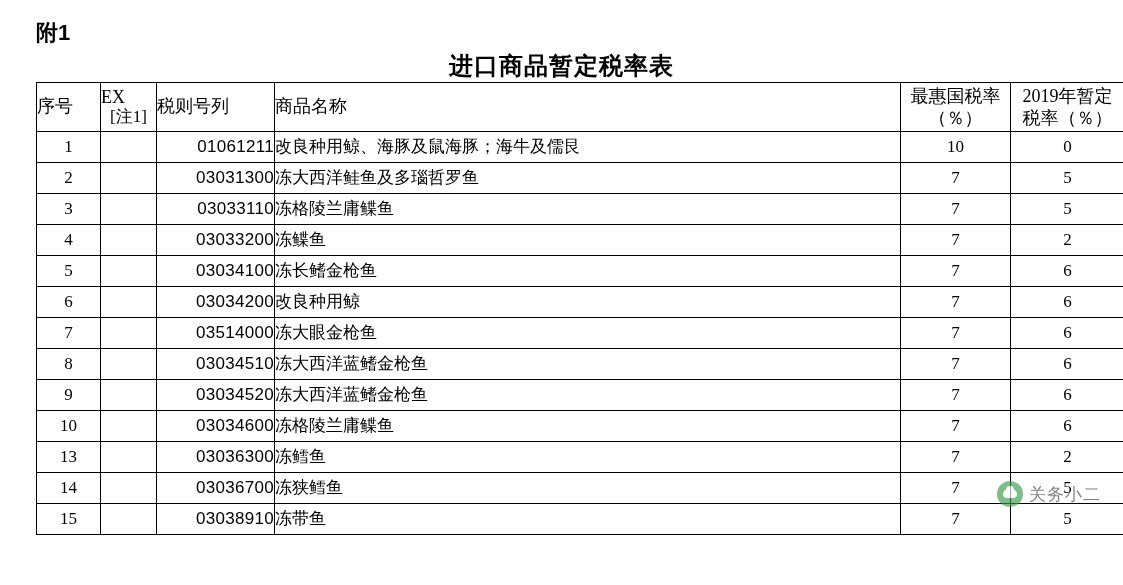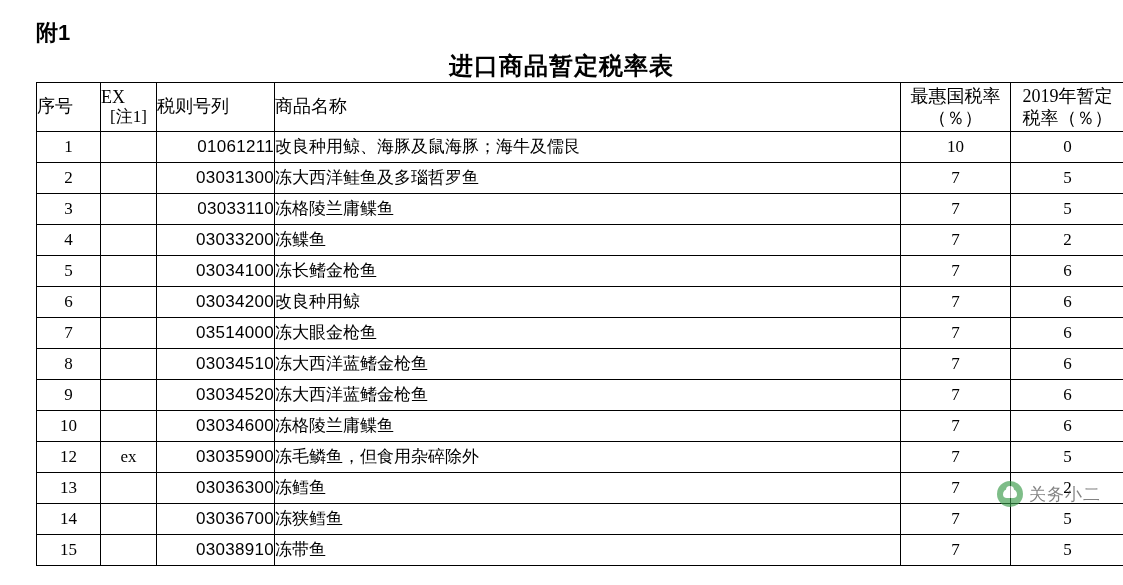--- a/index.html
+++ b/index.html
@@ -290,28 +290,20 @@
           </tr>
           <tr>
             <td class="td-center td-no">10</td>
             <td class="td-center td-ex"></td>
             <td class="td-code">03034600</td>
             <td class="td-name">冻格陵兰庸鲽鱼</td>
             <td class="td-center td-rate">7</td>
             <td class="td-center td-rate">6</td>
           </tr>
           <tr>
-            <td class="td-center td-no">12</td>
-            <td class="td-center td-ex">ex</td>
-            <td class="td-code">03035900</td>
-            <td class="td-name">冻毛鳞鱼，但食用杂碎除外</td>
-            <td class="td-center td-rate">7</td>
-            <td class="td-center td-rate">5</td>
-          </tr>
-          <tr>
             <td class="td-center td-no">13</td>
             <td class="td-center td-ex"></td>
             <td class="td-code">03036300</td>
             <td class="td-name">冻鳕鱼</td>
             <td class="td-center td-rate">7</td>
             <td class="td-center td-rate">2</td>
           </tr>
           <tr>
             <td class="td-center td-no">14</td>
             <td class="td-center td-ex"></td>

